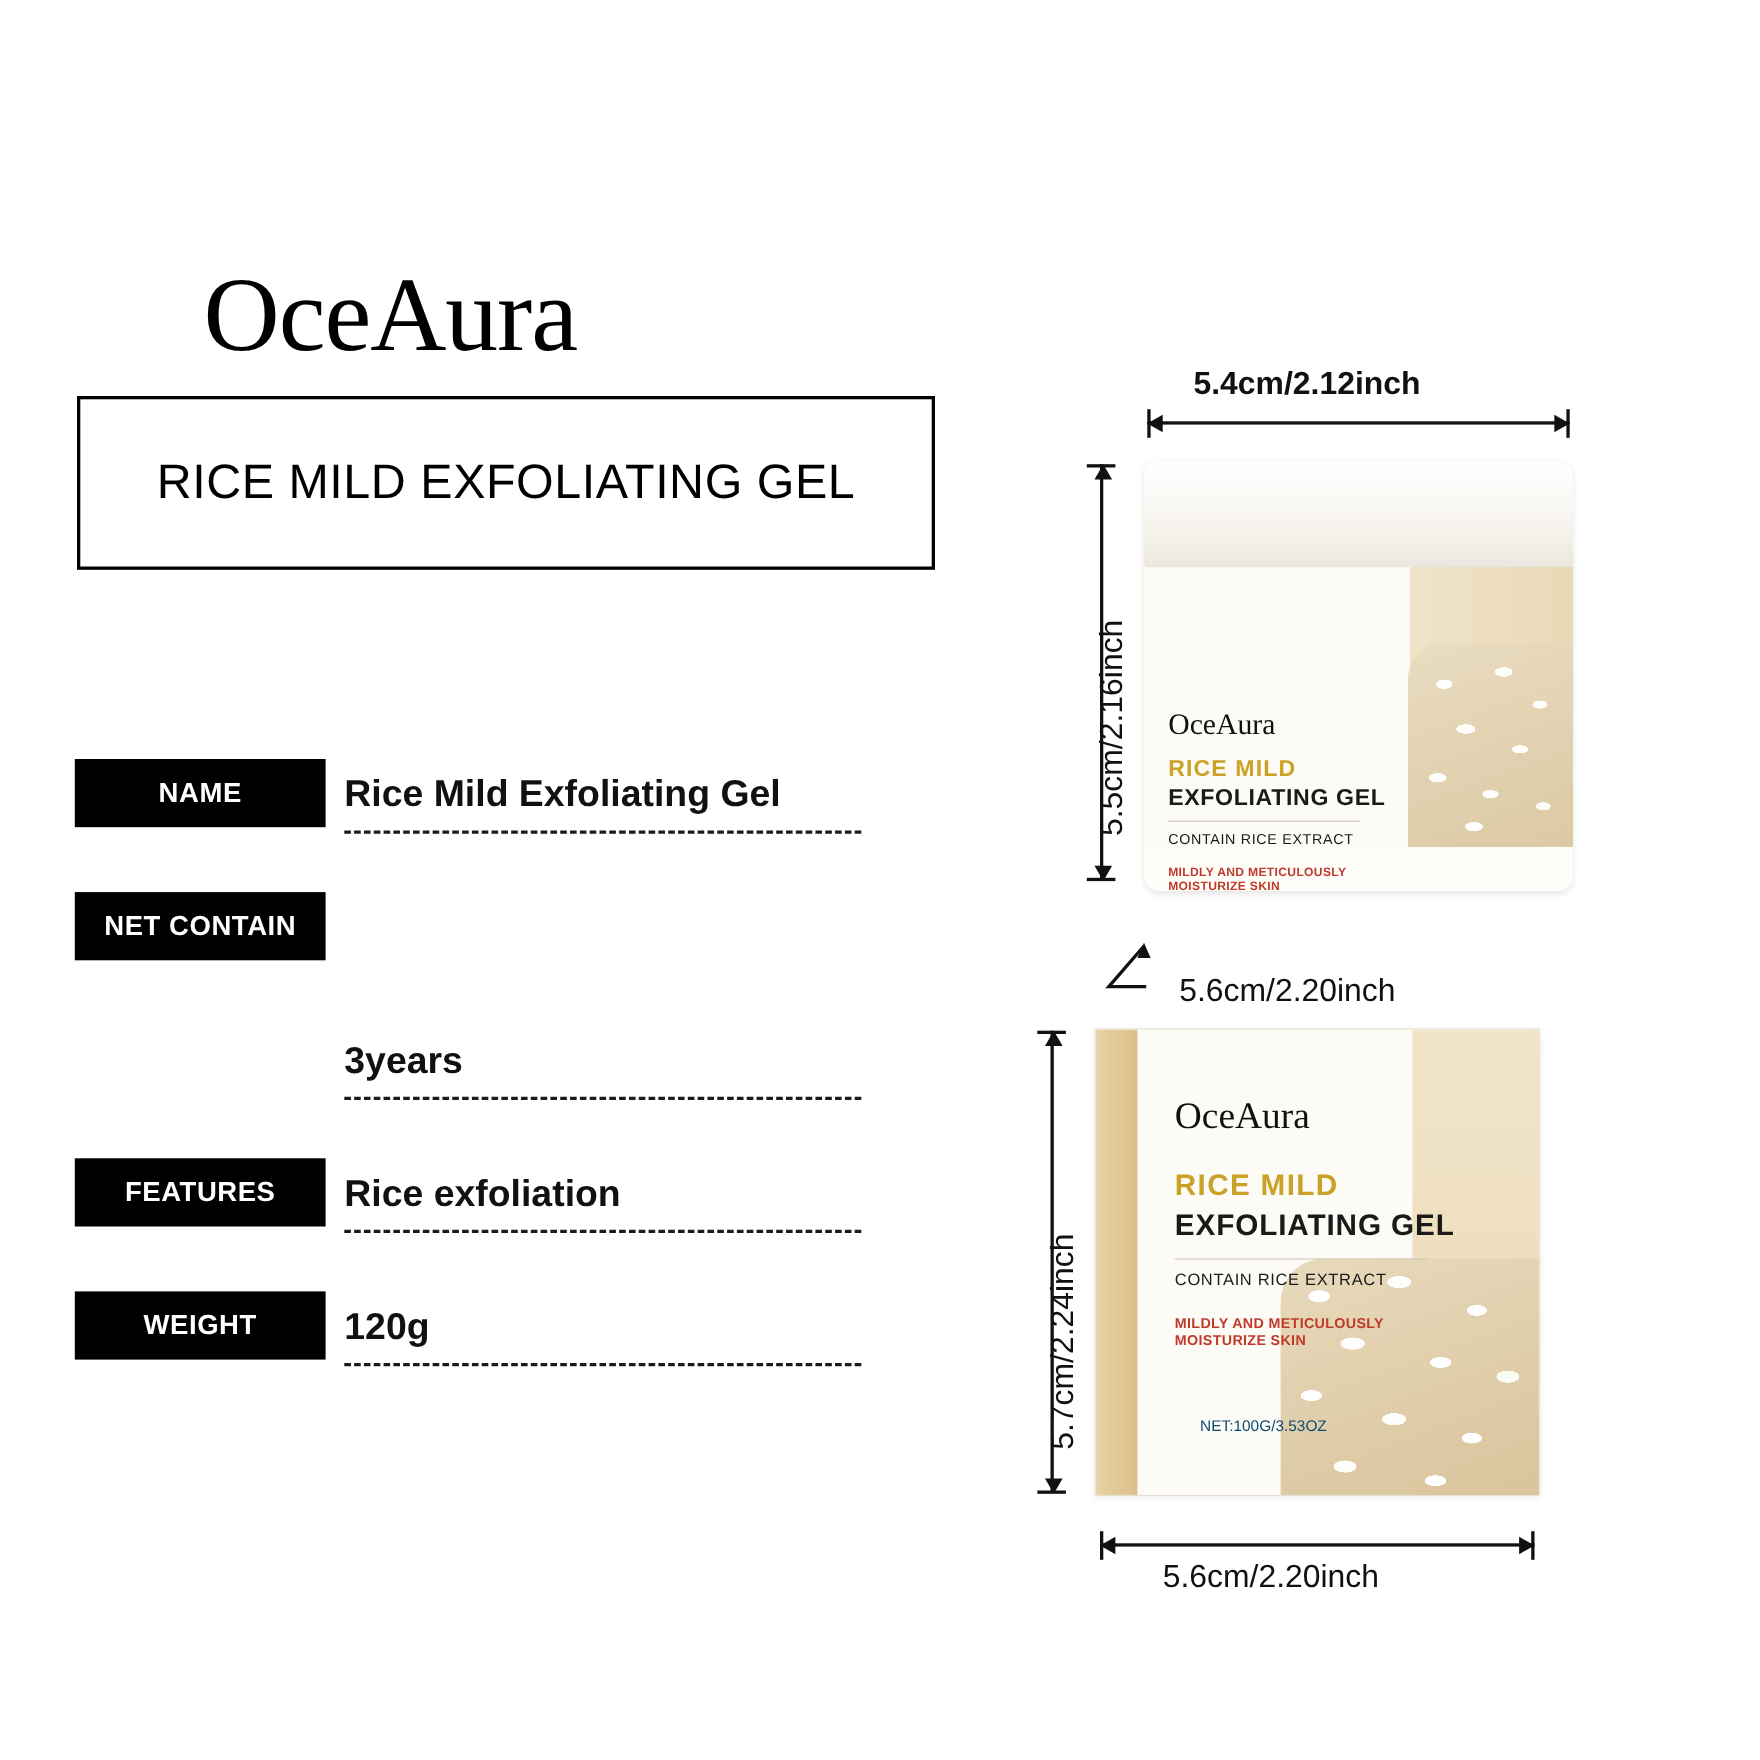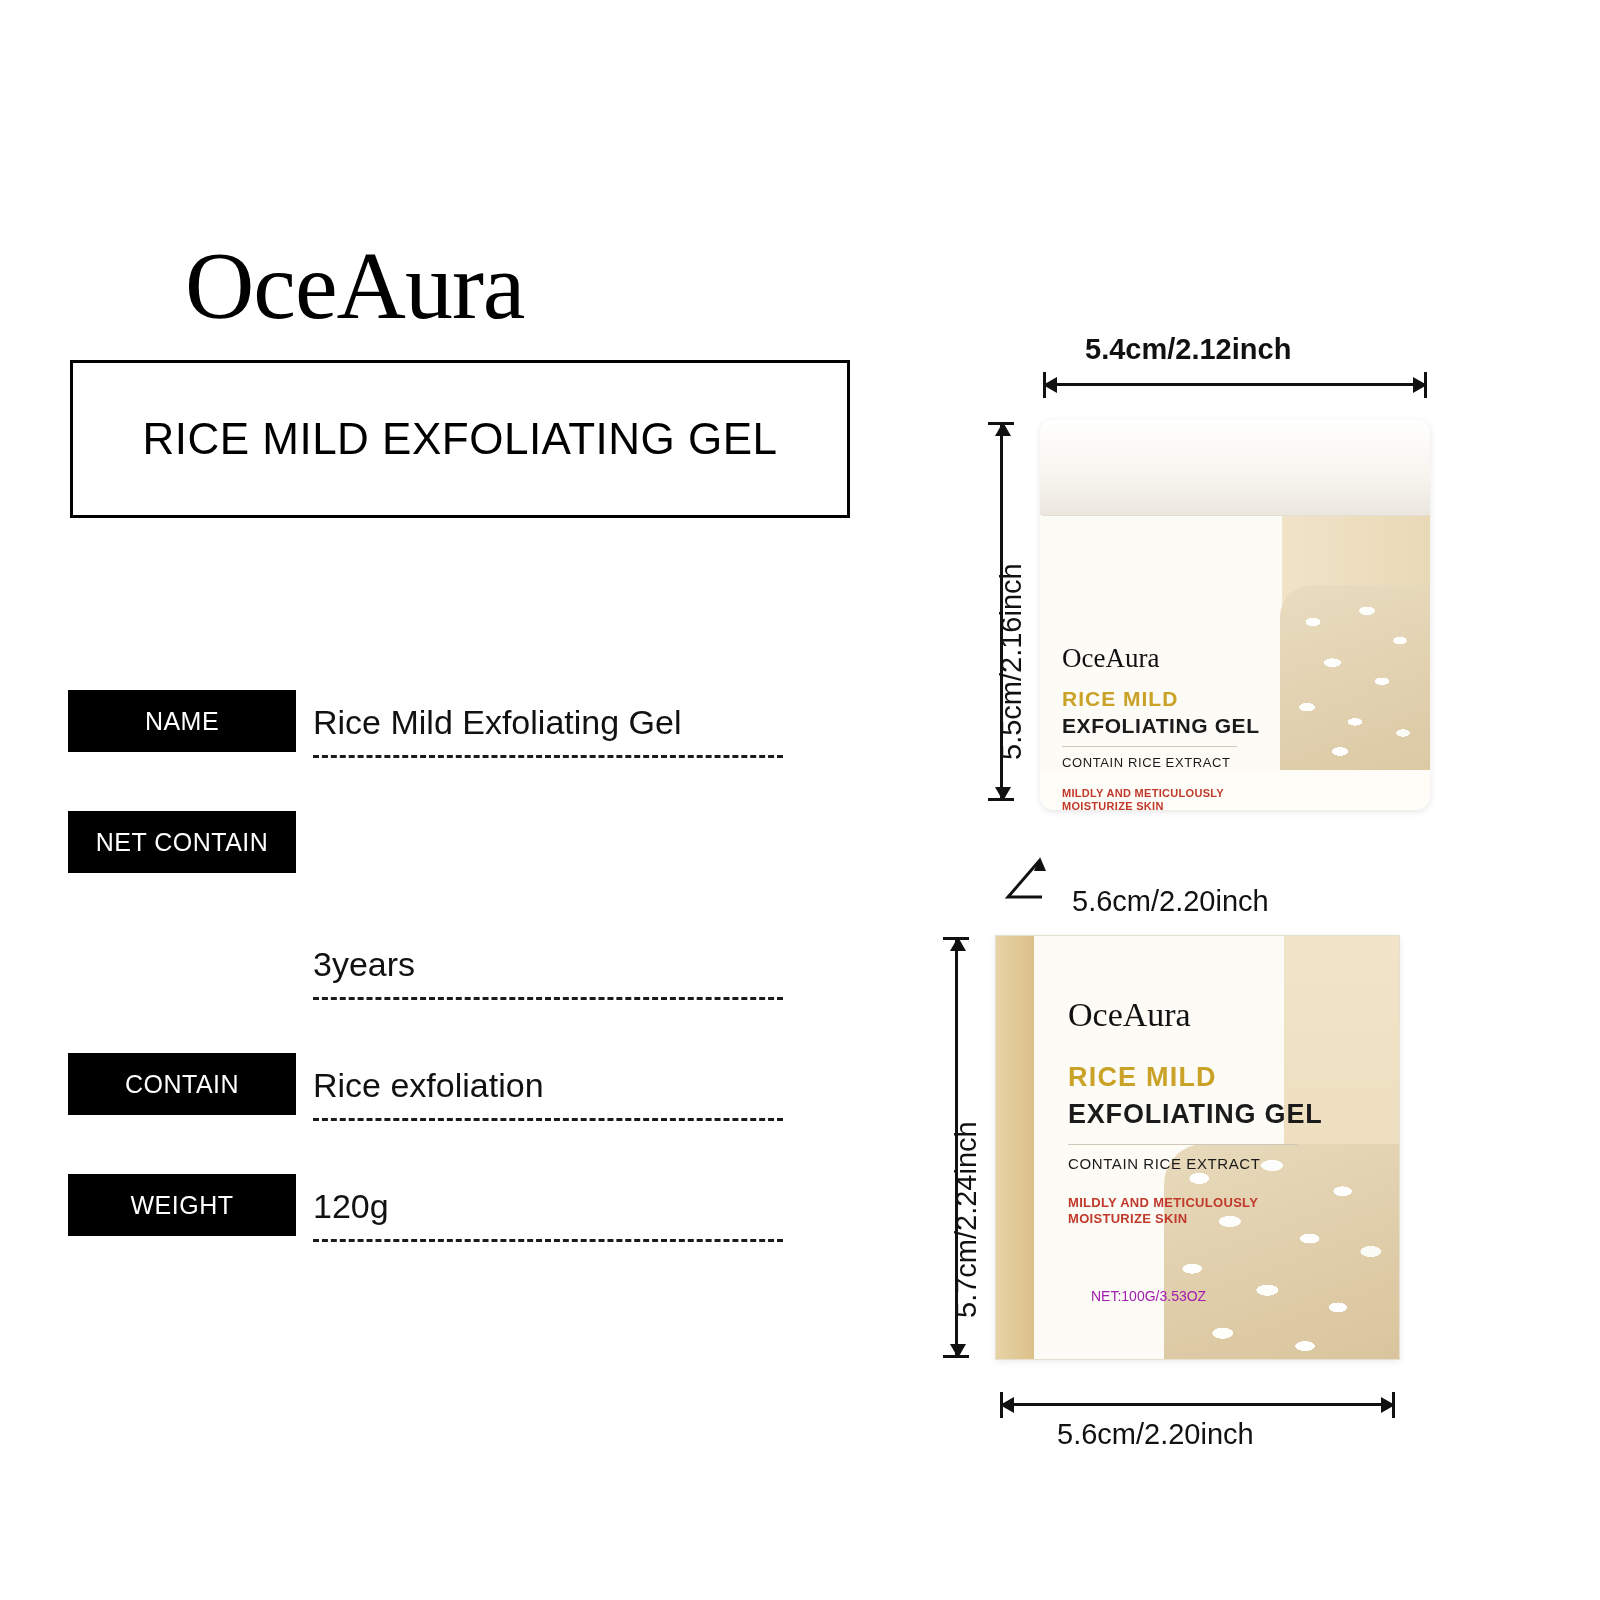--- a/index.html
+++ b/index.html
@@ -50,20 +50,21 @@
   
   .spec-list {
     position: absolute;
     left: 68px;
     top: 690px;
     width: 720px;
   }
   .spec-row {
     position: relative;
     height: 121px;
+    font-weight: bold;
   }
   .spec-key {
     position: absolute;
     left: 0;
     top: 0;
     width: 228px;
     height: 62px;
     background: #000;
     color: #fff;
     display: flex;
@@ -295,21 +296,21 @@
     line-height: 16px;
     font-weight: bold;
     letter-spacing: 0.3px;
     color: #c0392b;
   }
   .box-net {
     position: absolute;
     left: 95px;
     top: 352px;
     font-size: 14px;
-    color: #a21caf;
+    color: #0c4a6e;
   }
 
   
   .dim-label {
     position: absolute;
     font-size: 29px;
     color: #111;
     white-space: nowrap;
   }
   .dim-label.vert {
@@ -361,21 +362,21 @@
     <div class="spec-key">NAME</div>
     <div class="spec-val">Rice Mild Exfoliating Gel</div>
   </div>
   <div class="spec-row">
     <div class="spec-key">NET  CONTAIN</div>
   </div>
   <div class="spec-row">
     <div class="spec-val">3years</div>
   </div>
   <div class="spec-row">
-    <div class="spec-key">CONTAIN</div>
+    <div class="spec-key">FEATURES</div>
     <div class="spec-val">Rice exfoliation</div>
   </div>
   <div class="spec-row">
     <div class="spec-key">WEIGHT</div>
     <div class="spec-val">120g</div>
   </div>
 </div>
 
 <div class="dim-label" style="left:1085px; top:333px;font-weight:bold;">5.4cm/2.12inch</div>
 <div class="line-h" style="left:1043px; top:383px; width:384px;"></div>

